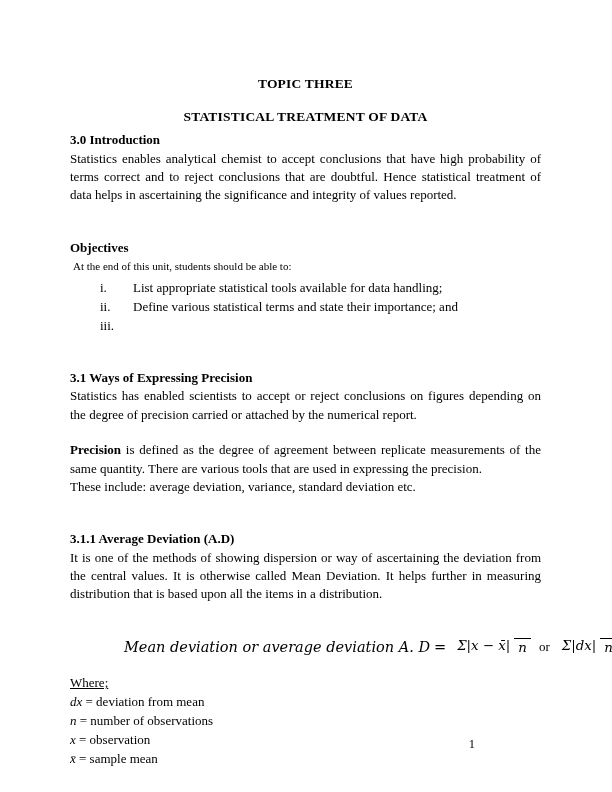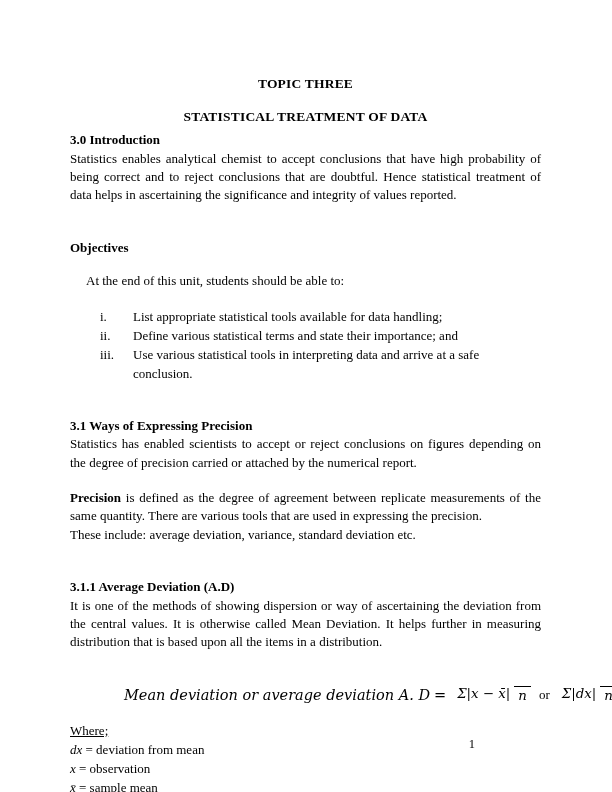--- a/index.html
+++ b/index.html
@@ -55,23 +55,23 @@
     text-justify: inter-word;
     font-size: 13px;
     line-height: 1.42;
     margin: 0;
   }
   .spacer-lg { height: 34px; }
   .spacer-md { height: 19px; }
   .spacer-para { height: 17px; }
 
   .obj-intro {
-    font-size: 13px;
+    font-size: 11px;
     line-height: 1.42;
-    margin: 16px;
+    margin: 3px;
   }
   ol.obj-list {
     list-style: none;
     margin: 0;
     padding: 0;
   }
   ol.obj-list li {
     font-size: 13px;
     line-height: 1.47;
     display: flex;
@@ -152,39 +152,38 @@
 </head>
 <body>
 
 <div class="page">
   <div class="content">
 
     <div class="doc-title">TOPIC THREE</div>
     <div class="doc-subtitle">STATISTICAL TREATMENT OF DATA</div>
 
     <div class="h-sec">3.0 Introduction</div>
-    <p class="body-text">Statistics enables analytical chemist to accept conclusions that have high probability of being correct and to reject conclusions that are doubtful. Hence statistical treatment of data helps in ascertaining the significance and integrity of values reported.</p>
+    <p class="body-text">Statistics enables analytical chemist to accept conclusions that have high probability of terms correct and to reject conclusions that are doubtful. Hence statistical treatment of data helps in ascertaining the significance and integrity of values reported.</p>
 
     <div class="spacer-lg"></div>
 
     <div class="h-sec">Objectives</div>
     <p class="obj-intro">At the end of this unit, students should be able to:</p>
 
     <ol class="obj-list">
       <li>
         <span class="num">i.</span>
         <span class="txt">List appropriate statistical tools available for data handling;</span>
       </li>
       <li>
         <span class="num">ii.</span>
         <span class="txt">Define various statistical terms and state their importance; and</span>
       </li>
       <li>
         <span class="num">iii.</span>
-        <span class="txt">Use various statistical tools in interpreting data and arrive at a safe conclusion.</span>
       </li>
     </ol>
 
     <div class="spacer-lg"></div>
 
     <div class="h-sec">3.1 Ways of Expressing Precision</div>
     <p class="body-text">Statistics has enabled scientists to accept or reject conclusions on figures depending on the degree of precision carried or attached by the numerical report.</p>
 
     <div class="spacer-para"></div>
 
@@ -209,19 +208,20 @@
       <span class="frac">
         <span class="numer">Σ|dx|</span>
         <span class="denom">n</span>
       </span>
     </div>
 
     <div class="spacer-md"></div>
 
     <p class="where-label">Where;</p>
     <p class="where-line"><span class="sym">dx</span> <span>= deviation from mean</span></p>
+    <p class="where-line"><span class="sym">n</span> <span>= number of observations</span></p>
     <p class="where-line"><span class="sym">x</span> <span>= observation</span></p>
     <p class="where-line"><span class="sym">x̄</span> <span>= sample mean</span></p>
 
   </div>
 
   <div class="page-num">1</div>
 </div>
 
 </body></html>

